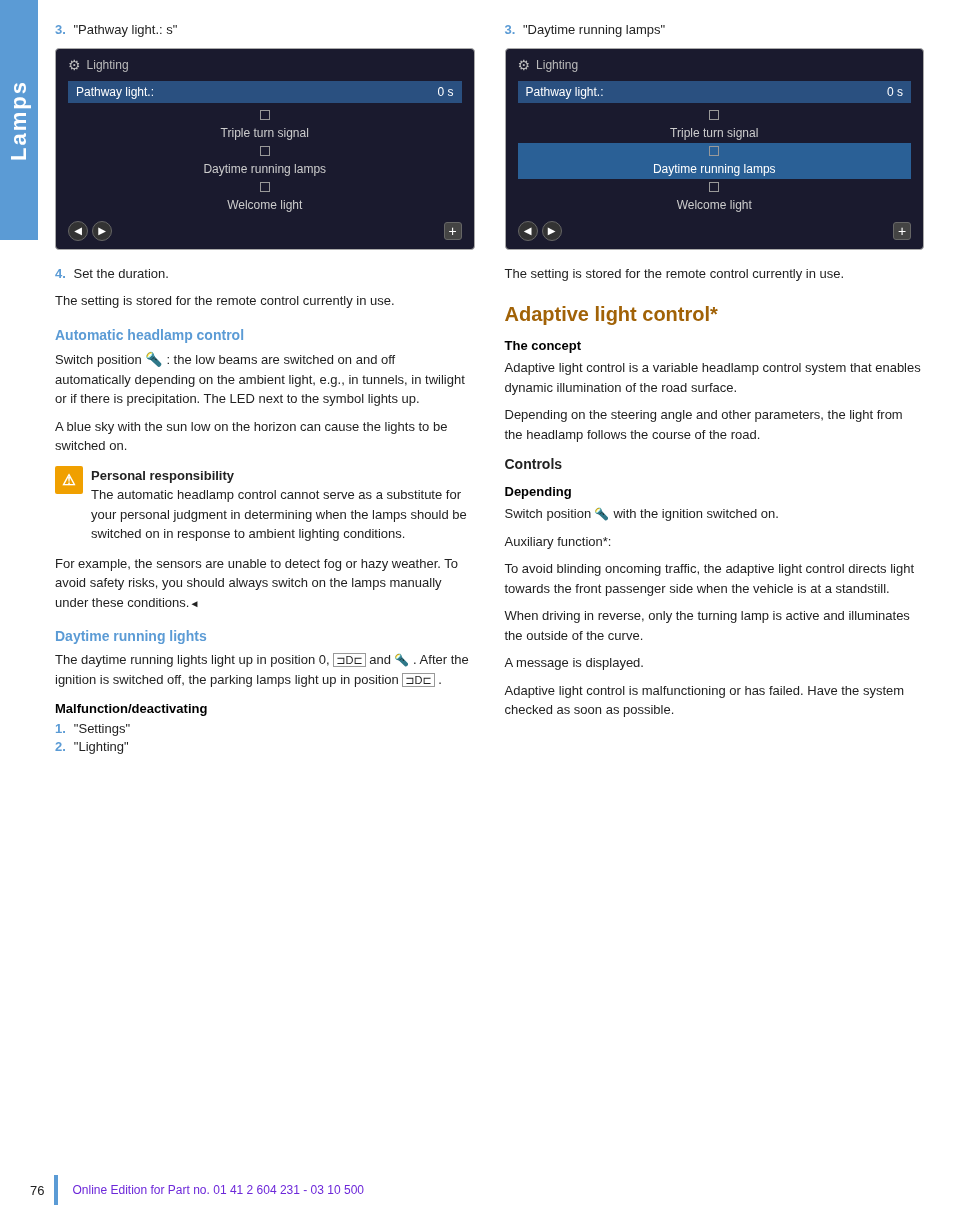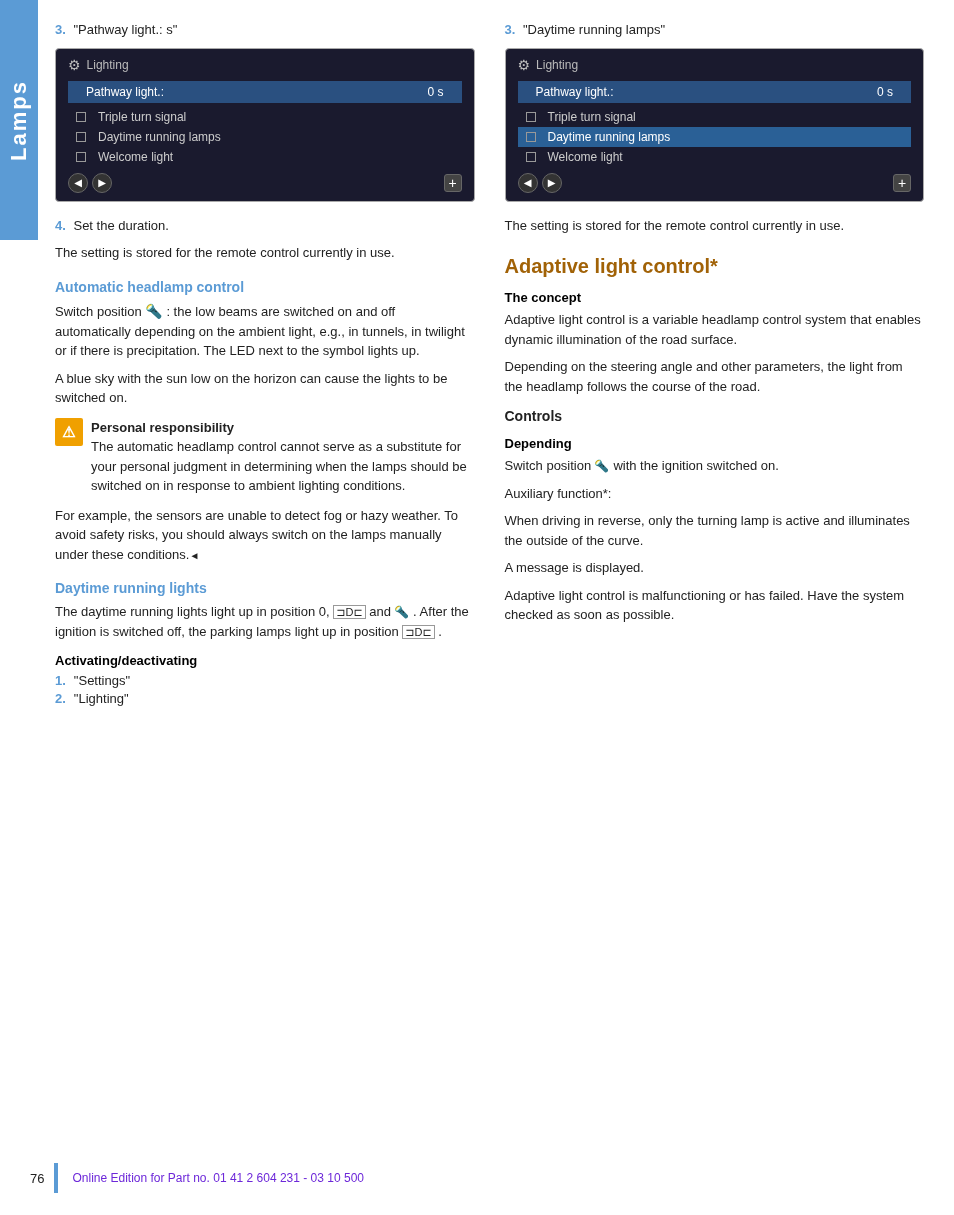--- a/index.html
+++ b/index.html
@@ -92,31 +92,32 @@
     .ui-panel-gear {
       font-size: 14px;
       color: #bbb;
     }
     .ui-panel-row {
       display: flex;
       align-items: center;
       justify-content: space-between;
       background: #2a5080;
       color: #fff;
-      padding: 4px 18px;
+      padding: 4px 8px;
       margin-bottom: 4px;
       font-size: 12px;
     }
     .ui-panel-item {
       display: flex;
       align-items: center;
-      gap: 12px;
+      gap: 6px;
       padding: 3px 8px;
       color: #ccc;
       font-size: 12px;
+      flex-direction: column;
     }
     .ui-panel-item.highlighted {
       background: #2a6096;
       color: #fff;
     }
     .ui-checkbox {
       width: 10px;
       height: 10px;
       border: 1px solid #999;
       display: inline-block;
@@ -213,21 +214,21 @@
     .ordered-item {
       display: flex;
       gap: 4px;
       margin-bottom: 3px;
       font-size: 13px;
     }
 
     
     .footer {
       position: absolute;
-      bottom: 12px;
+      bottom: 0;
       left: 0;
       width: 954px;
       display: flex;
       align-items: center;
       padding: 10px 30px;
       border-top: none;
     }
     .footer-page {
       font-size: 13px;
       color: #222;
@@ -315,21 +316,21 @@
           <div class="warning-text">
             <div class="warning-title">Personal responsibility</div>
             <span>The automatic headlamp control cannot serve as a substitute for your personal judgment in determining when the lamps should be switched on in response to ambient lighting conditions.</span>
           </div>
         </div>
         <p class="body-text">For example, the sensors are unable to detect fog or hazy weather. To avoid safety risks, you should always switch on the lamps manually under these conditions.<span class="backarrow"></span></p>
 
         <div class="section-title">Daytime running lights</div>
         <p class="body-text">The daytime running lights light up in position 0, <span style="border:1px solid #999;padding:0 2px;font-size:11px;">⊐D⊏</span> and <span style="font-size:12px;">🔦</span> . After the ignition is switched off, the parking lamps light up in position <span style="border:1px solid #999;padding:0 2px;font-size:11px;">⊐D⊏</span> .</p>
 
-        <div class="sub-section-title">Activating/deactivating</div>
+        <div class="sub-section-title">Malfunction/deactivating</div>
         <div class="ordered-item">
           <span class="step-num">1.</span>
           <span>"Settings"</span>
         </div>
         <div class="ordered-item">
           <span class="step-num">2.</span>
           <span>"Lighting"</span>
         </div>
 
       </div>
@@ -377,20 +378,21 @@
 
         <div class="sub-section-title">The concept</div>
         <p class="body-text">Adaptive light control is a variable headlamp control system that enables dynamic illumination of the road surface.</p>
         <p class="body-text">Depending on the steering angle and other parameters, the light from the headlamp follows the course of the road.</p>
 
         <div class="sub-section-title" style="color:#222;font-size:14px;font-weight:bold;">Controls</div>
 
         <div class="sub-section-title">Depending</div>
         <p class="body-text">Switch position <span style="font-size:12px;">🔦</span> with the ignition switched on.</p>
         <p class="body-text">Auxiliary function*:</p>
+        <p class="body-text">To avoid blinding oncoming traffic, the adaptive light control directs light towards the front passenger side when the vehicle is at a standstill.</p>
         <p class="body-text">When driving in reverse, only the turning lamp is active and illuminates the outside of the curve.</p>
 
         <p class="body-text">A message is displayed.</p>
         <p class="body-text">Adaptive light control is malfunctioning or has failed. Have the system checked as soon as possible.</p>
 
       </div>
     </div>
 
     <div style="height: 60px;"></div>
   </div>

